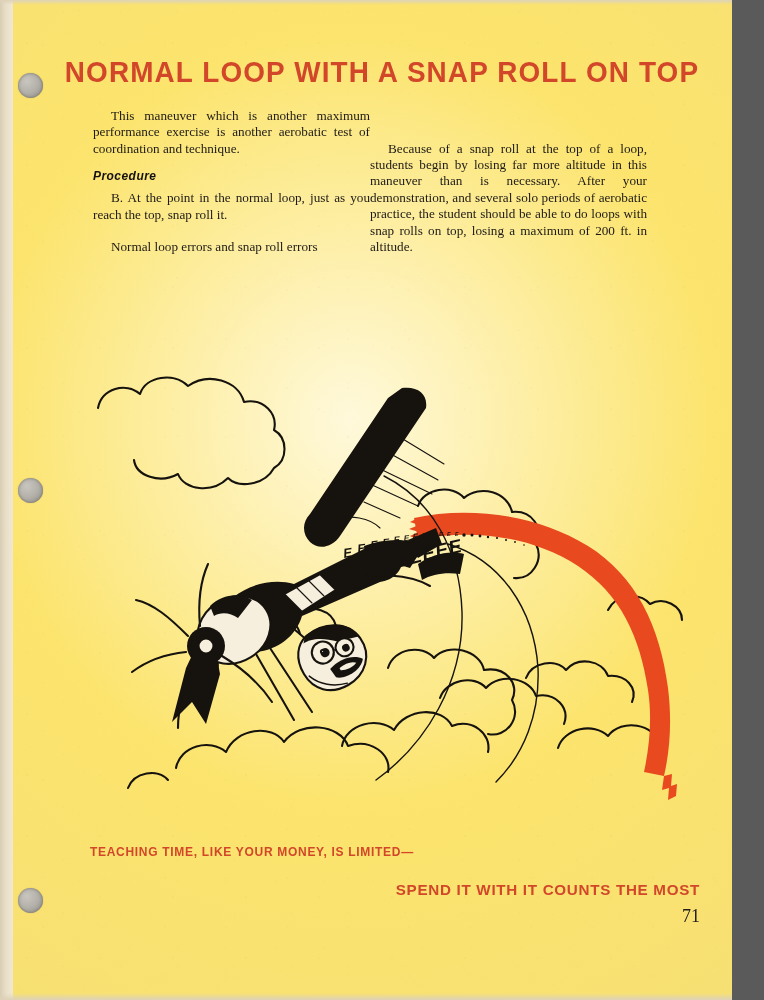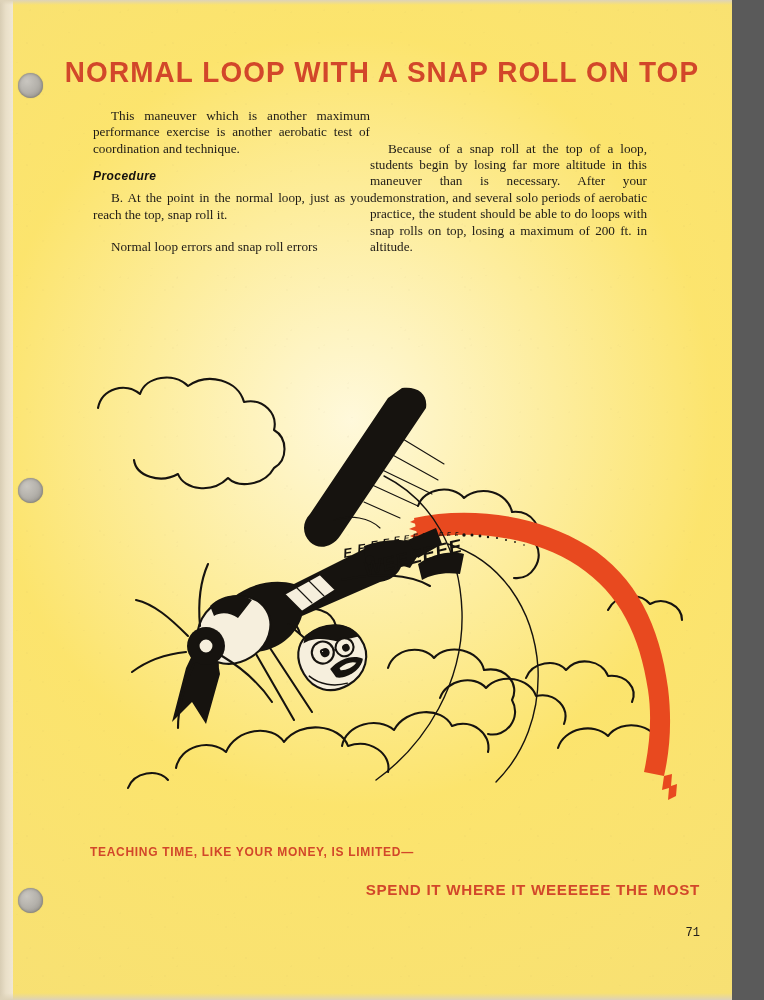--- a/index.html
+++ b/index.html
@@ -143,23 +143,22 @@
     font-family: "Liberation Sans Narrow", "Liberation Sans", sans-serif;
     font-weight: bold;
     font-size: 15.2px;
     letter-spacing: .7px;
     white-space: nowrap;
   }
   .page-number {
     position: absolute;
     right: 64px; top: 906px;
     color: #23201b;
-    font-family: Liberation Mono, monospace;
-    font-size: 12px;
-    margin-top: 20px;
+    font-family: Liberation Serif, serif;
+    font-size: 18px;
   }
 </style>
 </head>
 <body>
 
 <div class="page">
 
   <div class="paper-tone"></div>
   <div class="paper-grain"></div>
   <div class="left-edge"></div>
@@ -344,18 +343,18 @@
 
           <g>
             <text x="160" y="232" class="blk" font-family="Liberation Sans, sans-serif" font-size="19" font-style="italic" font-weight="bold" letter-spacing="1" transform="rotate(-14 160 232) translate(120 5)">WEEEEEE</text>
           </g>
         </g>
       </svg>
     </div>
 
     <div class="footer-line-1">TEACHING TIME, LIKE YOUR MONEY, IS LIMITED—</div>
 
-    <div class="footer-line-2">SPEND IT WHERE IT WEEEEEE THE MOST</div>
+    <div class="footer-line-2">SPEND IT WITH IT COUNTS THE MOST</div>
 
     <div class="page-number">71</div>
 
   </div>
 </div>
 
 </body></html>

